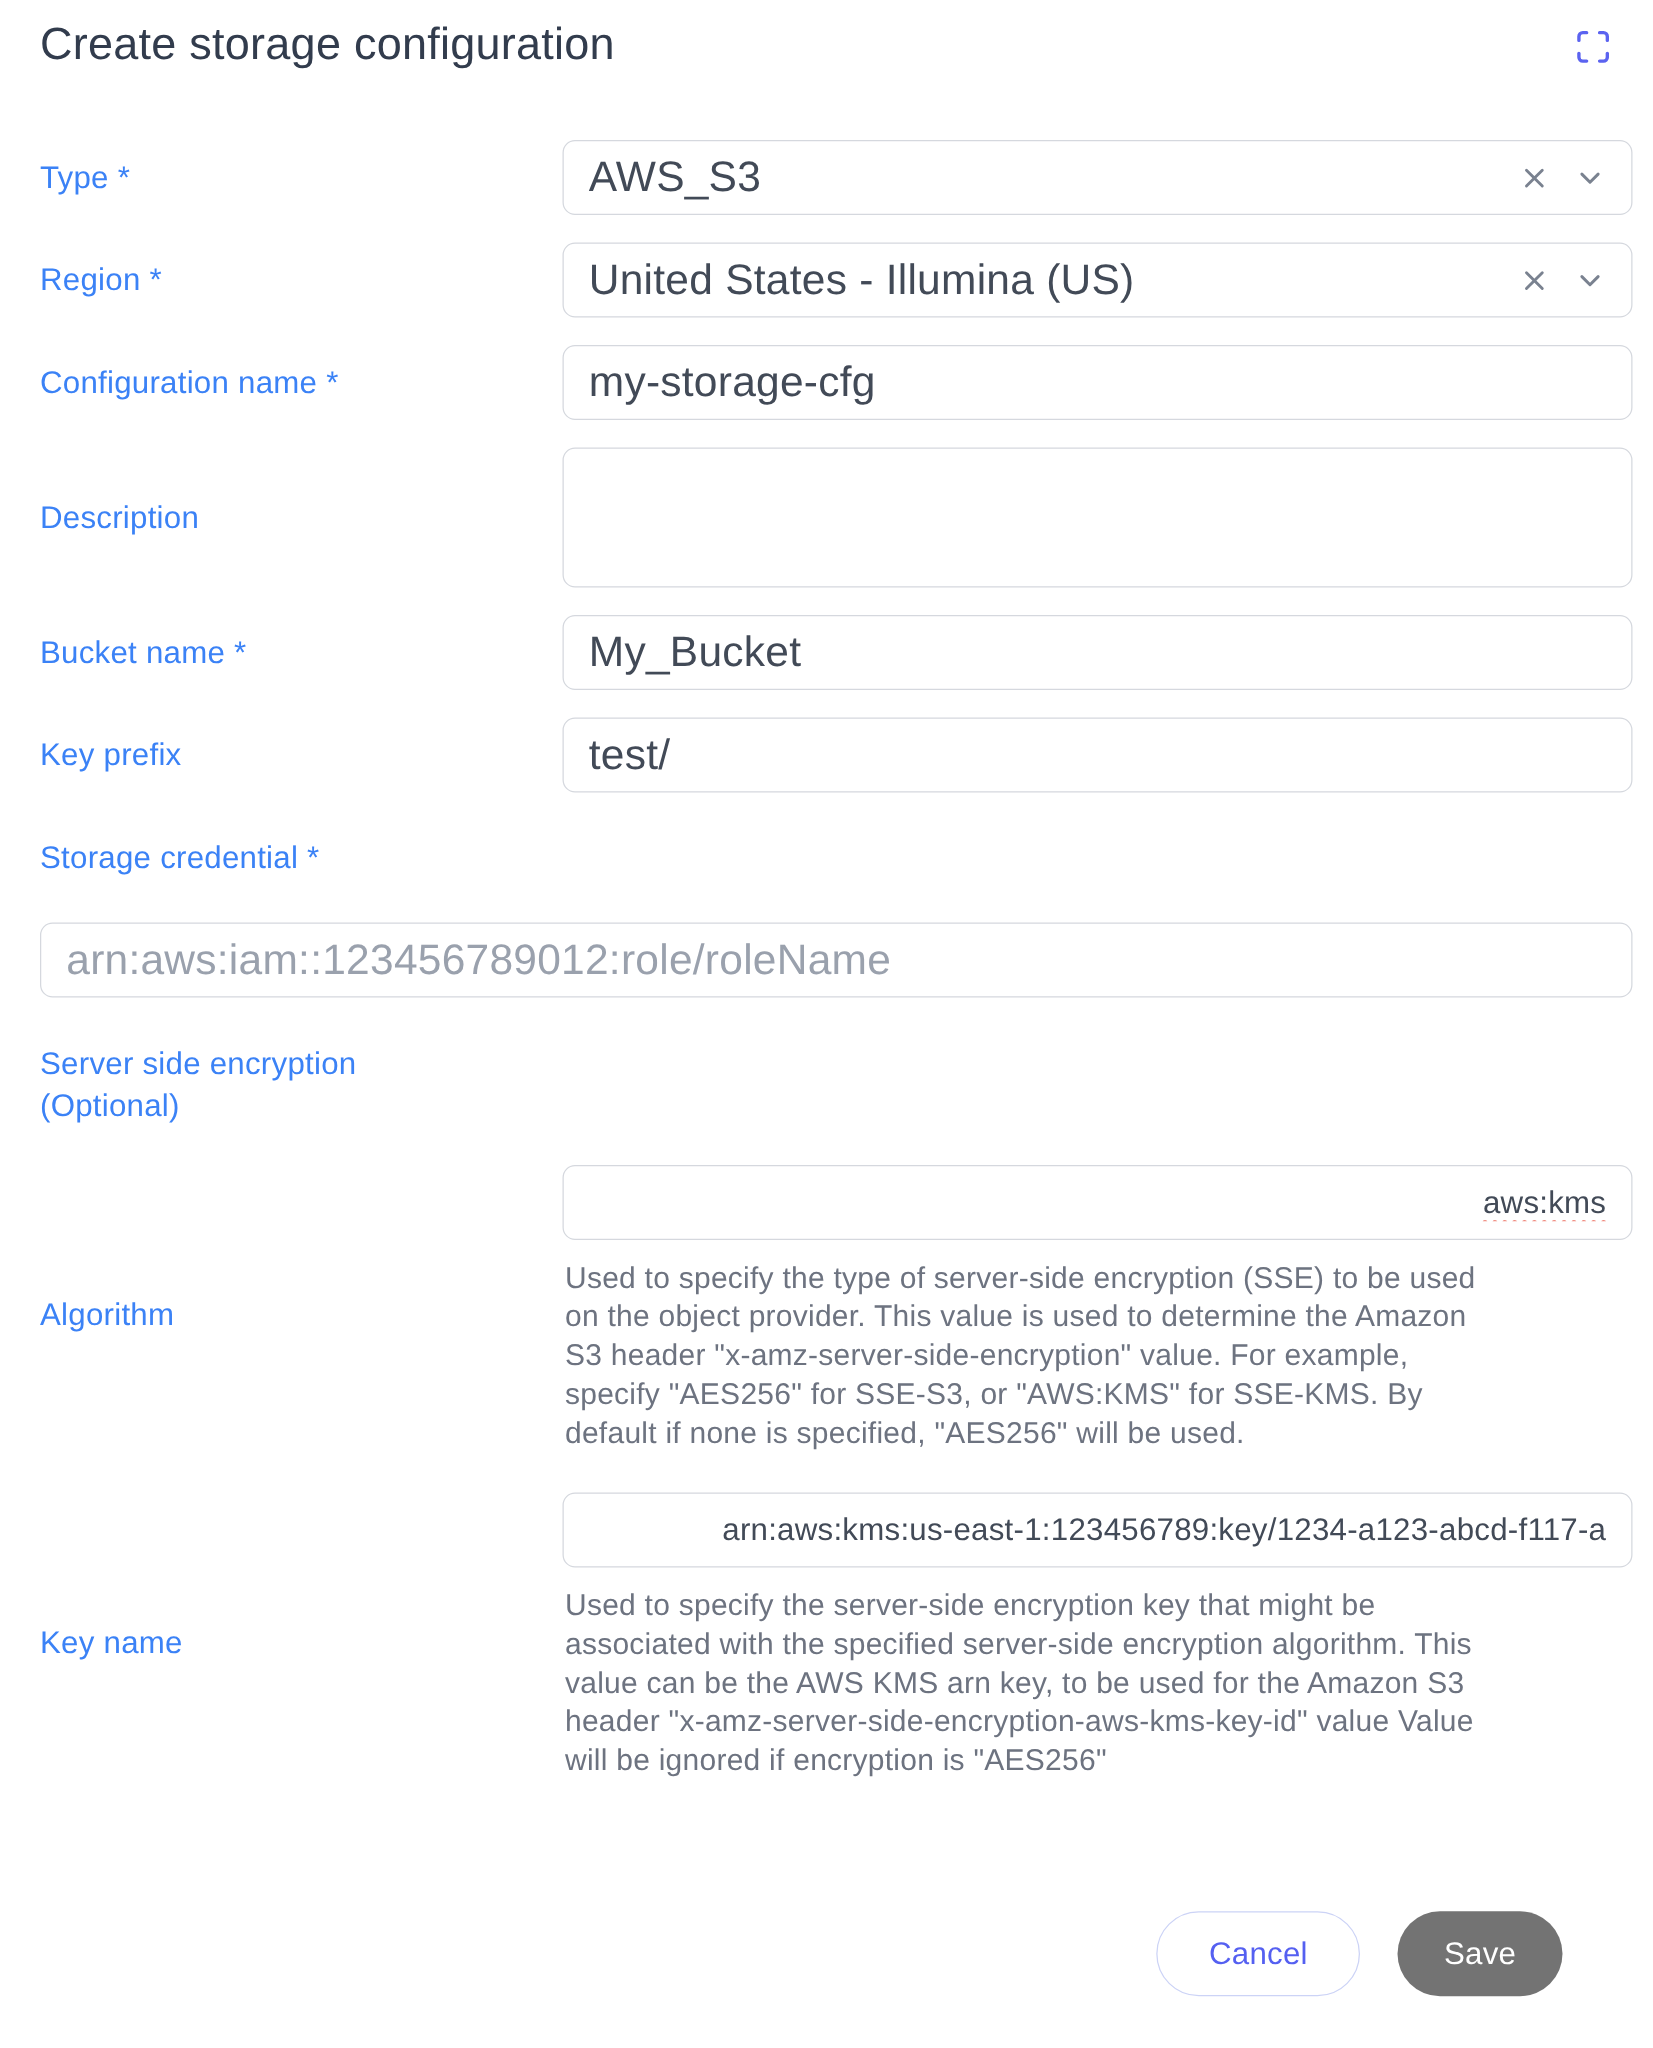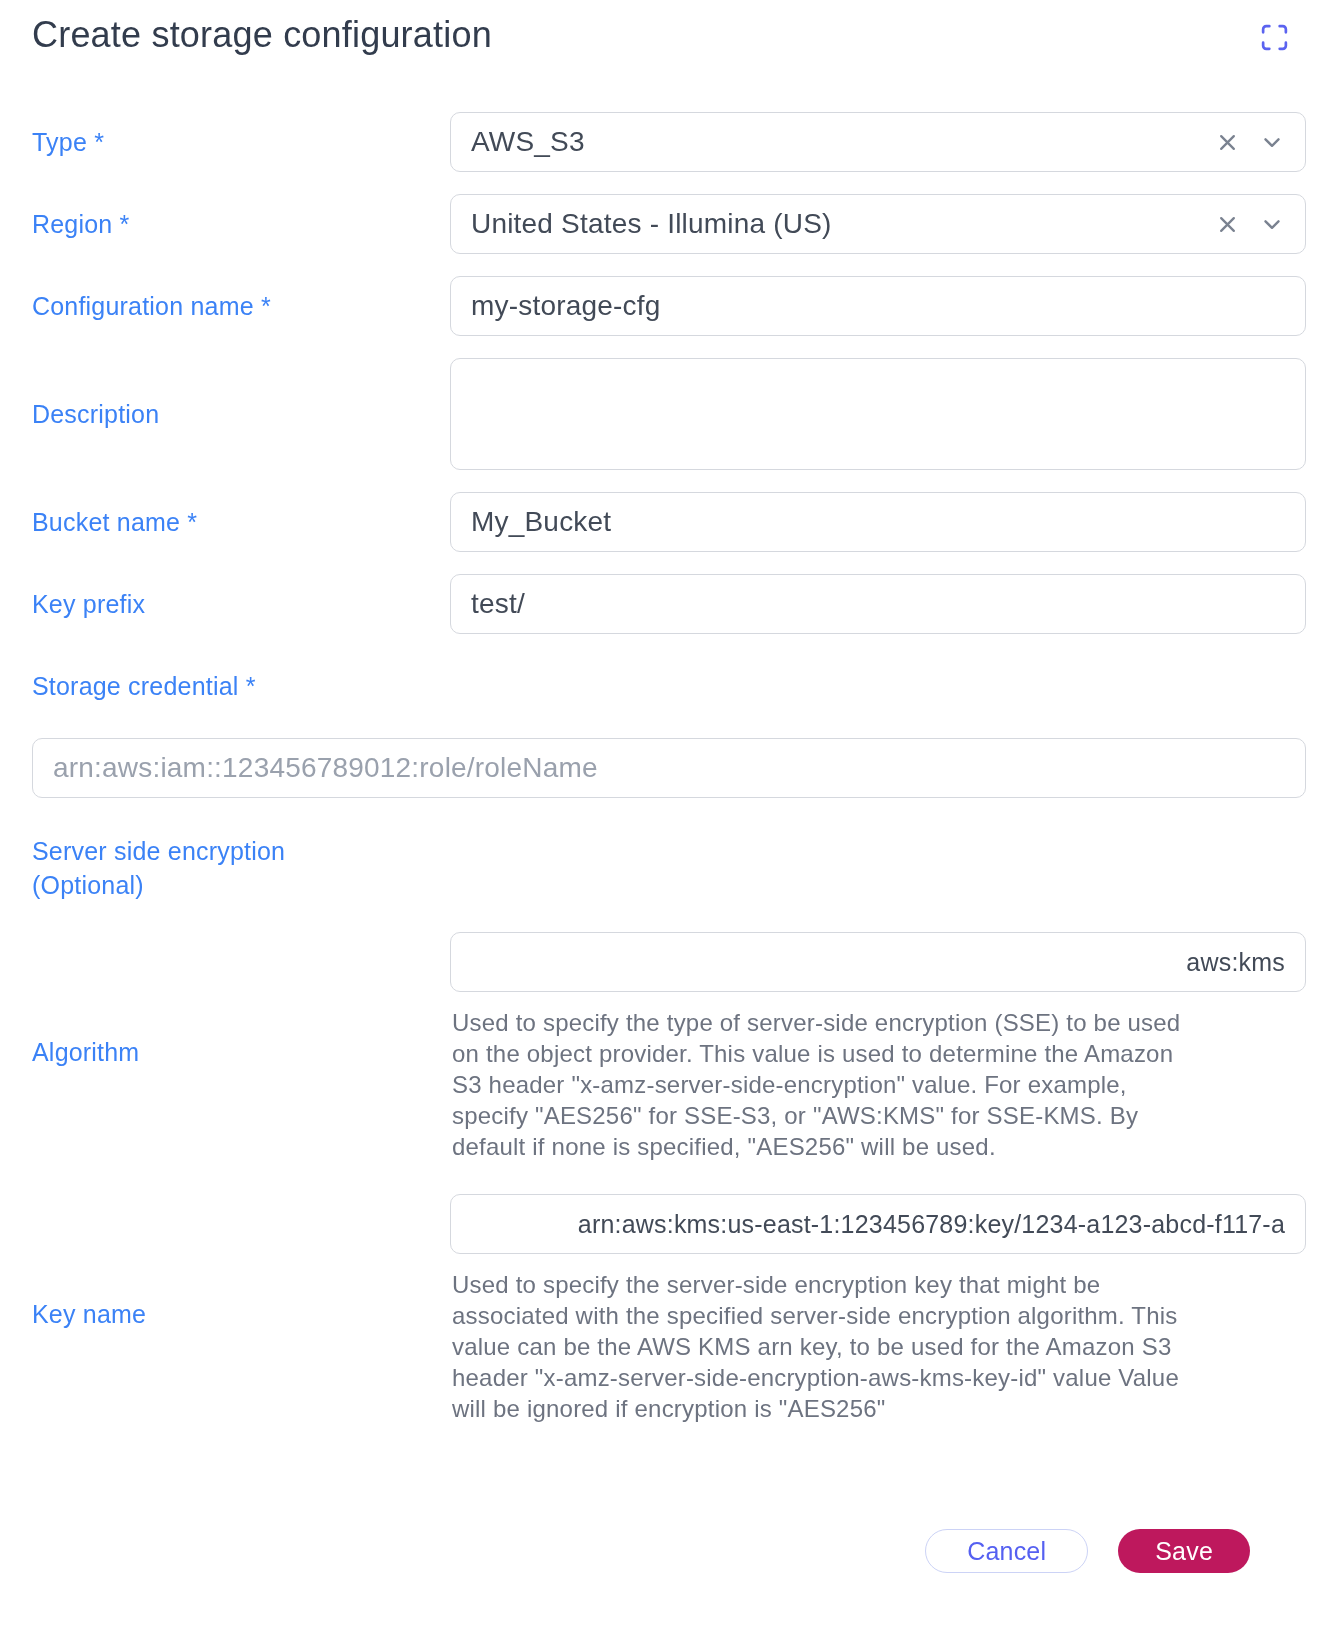--- a/index.html
+++ b/index.html
@@ -21,21 +21,21 @@
   .form-row > label { min-height:60px; display:flex; align-items:center; }
   .control-stack { flex:1 1 auto; min-width:0; }
 
   .box {
     display:flex; align-items:center; height:60px; width:100%;
     border:1px solid #d5d8de; border-radius:10px; background:#fff;
     padding:0 20px; overflow:hidden;
   }
   .box input {
     border:none; outline:none; flex:1 1 auto; min-width:0; padding:0;
-    font-family:inherit; font-size:28px; color:#424a57; background:transparent; letter-spacing:.2px;
+    font-family:inherit; font-size:34px; color:#424a57; background:transparent; letter-spacing:.2px;
   }
   .box input::placeholder { color:#9aa1ad; opacity:1; }
   textarea.box {
     height:112px; resize:none; font-family:inherit; font-size:25px; color:#424a57;
     padding:14px 20px; outline:none; display:block;
   }
   .fake-value {
     flex:1 1 auto; min-width:0; font-size:25px; color:#424a57; letter-spacing:.2px;
     white-space:nowrap; overflow:hidden;text-align:right;
   }
@@ -46,23 +46,23 @@
   .icon-btn { background:none; border:none; padding:0; line-height:0; cursor:pointer; flex-shrink:0; }
   .clear-btn { margin-right:20px; }
 
   .help {
     max-width:748px; font-size:24px; line-height:31px; color:#6d7380;
     margin:15px 0 10px 2px; letter-spacing:.2px;
   }
   .section-label { max-width:312px; line-height:34px; margin:36px 0 30px; display:block; }
 
   .dialog-footer { display:flex; justify-content:flex-end; align-items:center; gap:30px; margin:95px 56px 0 0; }
-  .btn { font-family:inherit; font-size:25px; height:44px; border-radius:999px; cursor:pointer; letter-spacing:.2px; }
+  .btn { font-family:inherit; font-size:25px; height:68px; border-radius:999px; cursor:pointer; letter-spacing:.2px; }
   .btn-cancel { background:#fff; color:#5560f1; border:1.5px solid #ccd3f6; padding:0 41px; }
-  .btn-save  { background:#be185d; color:#fff; border:none; padding:0 37px; }
+  .btn-save  { background:#737373; color:#fff; border:none; padding:0 37px; }
 </style>
 </head>
 <body>
 
 <div class="dialog-header">
   <h1 class="title">Create storage configuration</h1>
   <button class="expand-btn" title="">
     <svg width="31" height="31" viewBox="0 0 30 30" fill="none" stroke="#5b63f0" stroke-width="2.6" stroke-linecap="round">
       <path d="M4 10 V7 a3 3 0 0 1 3-3 H10"></path>
       <path d="M20 4 H23 a3 3 0 0 1 3 3 V10"></path>

